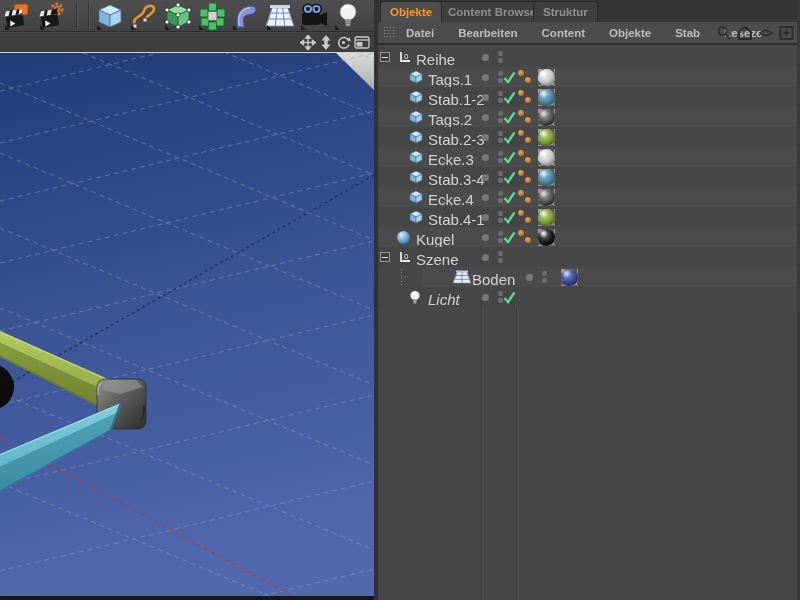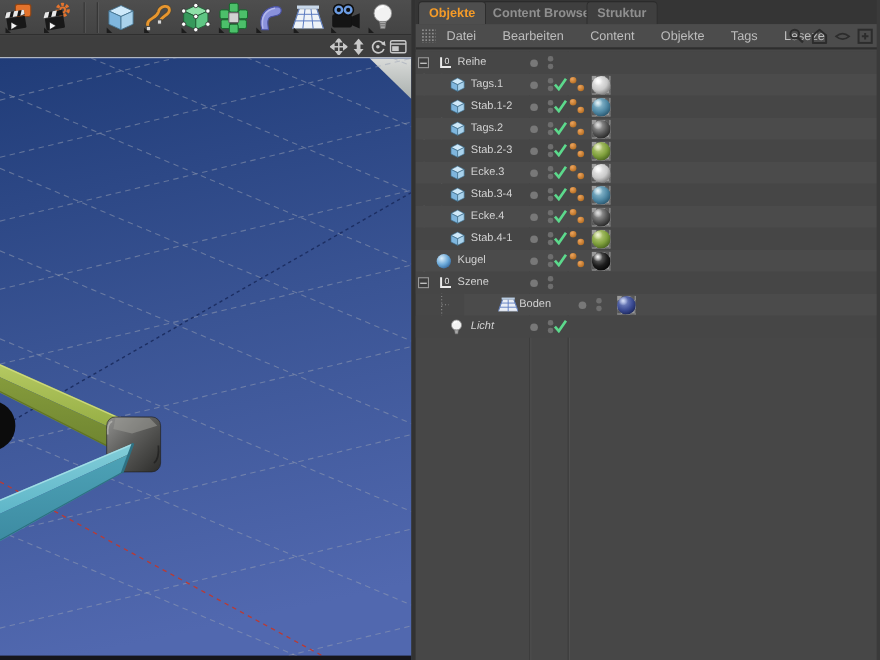--- a/index.html
+++ b/index.html
@@ -23,35 +23,35 @@
   .tab { position:absolute; top:1px; height:21px; line-height:21px; padding:0 9px;
          font-size:11.5px; font-weight:bold; color:#8f8f8f; background:#3f3f3f;
          border:1px solid #2b2b2b; border-bottom:none; border-radius:4px 4px 0 0; }
   .tab.active { background:#4e4e4e; color:#f59b28; z-index:2; }
 
   .menubar { position:absolute; left:0; top:22px; width:100%; height:23px; background:#4c4c4c;
              border-bottom:2px solid #2e2e2e; display:flex; align-items:center; }
   .grip { width:13px; height:13px; margin-left:5px; margin-right:10px;
           background-image:radial-gradient(#9c9c9c 34%, transparent 38%);
           background-size:3px 3px; opacity:.8; }
-  .menu-item { font-size:11.5px; font-weight:normal; color:#bdbdbd; margin-right:24px; }
+  .menu-item { font-size:11.5px; font-weight:bold; color:#bdbdbd; margin-right:24px; }
   .mb-icons { position:absolute; right:6px; top:3px; display:flex; gap:5px; }
   .mb-icons svg { display:block; }
 
   
   .tree { position:absolute; left:0; top:47px; width:422px; height:553px; background:#474747; }
   .col-div { position:absolute; top:0; width:1px; height:553px; background:#3c3c3c; box-shadow:1px 0 0 #515151; }
   .row { position:absolute; left:0; width:419px; height:20px; background:#464646; }
   .row.alt { background:#4b4b4b; }
   .expander { position:absolute; left:2px; top:5px; width:10px; height:10px; background:#3d3d3d;
               border:1px solid #9a9a9a; }
   .expander::after { content:""; position:absolute; left:1px; top:3.5px; width:6px; height:1px; background:#e0e0e0; }
   .obj-icon { position:absolute; top:3px; width:16px; height:15px; }
   .lv0 .obj-icon { left:19px; } .lv1 .obj-icon { left:31px; }
-  .label { position:absolute; top:4px; font-size:10px; color:#d2d2d2; white-space:nowrap; }
+  .label { position:absolute; top:4px; font-size:15px; color:#d2d2d2; white-space:nowrap; }
   .lv0 .label { left:38px; } .lv1 .label { left:50px; }
   .dot-big { position:absolute; left:104px; top:6.5px; width:7px; height:7px; border-radius:50%; background:#787878; }
   .dot-sm  { position:absolute; left:120px; width:4.5px; height:4.5px; border-radius:50%; background:#6e6e6e; }
   .dot-sm.t { top:4px; } .dot-sm.b { top:11px; }
   .check { position:absolute; left:125px; top:3px; }
   .phong { position:absolute; left:140px; top:1px; width:16px; height:18px; }
   .phong i { position:absolute; width:6px; height:6px; border-radius:50%;
              background:radial-gradient(circle at 35% 30%, #eda45e, #c27a2e 60%, #8f5418); }
   .phong i:nth-child(1){ left:0; top:2px; } .phong i:nth-child(2){ left:7px; top:9px; }
   .mat { position:absolute; top:1.5px; width:17px; height:17px; background-color:#9a9a9a;
@@ -325,21 +325,21 @@
     <div class="tab" style="left:60px">Content Browser</div>
     <div class="tab" style="left:155px">Struktur</div>
   </div>
 
   <div class="menubar">
     <span class="grip"></span>
     <span class="menu-item">Datei</span>
     <span class="menu-item">Bearbeiten</span>
     <span class="menu-item">Content</span>
     <span class="menu-item">Objekte</span>
-    <span class="menu-item">Tags</span>
+    <span class="menu-item">Stab</span>
     <span class="menu-item">Leseze</span>
     <span class="mb-icons">
       <svg width="16" height="16" viewBox="0 0 16 16">
         <circle cx="6.5" cy="6" r="4" fill="none" stroke="#2c2c2c" stroke-width="1.8"></circle>
         <line x1="9.5" y1="9.5" x2="14" y2="13.5" stroke="#2c2c2c" stroke-width="2.2"></line>
       </svg>
       <svg width="16" height="16" viewBox="0 0 16 16">
         <path d="M2,14 L2,7 L8,2 L14,7 L14,14 Z" fill="none" stroke="#2c2c2c" stroke-width="1.8" stroke-linejoin="round"></path>
       </svg>
       <svg width="16" height="16" viewBox="0 0 16 16">

